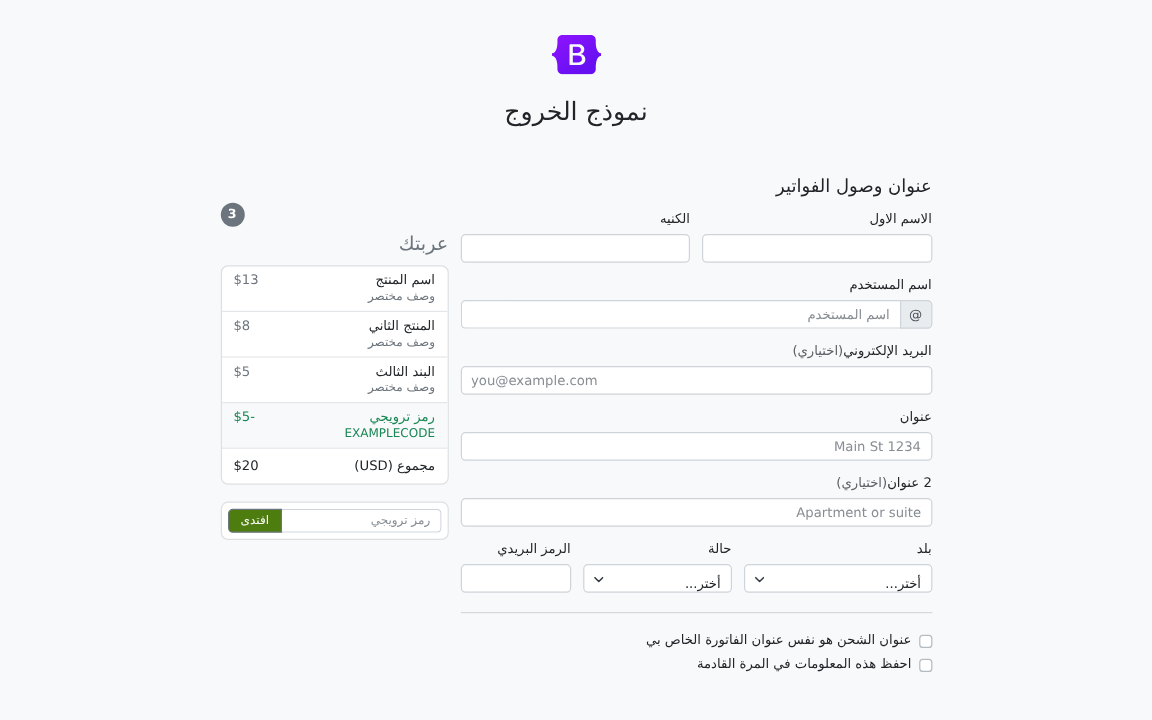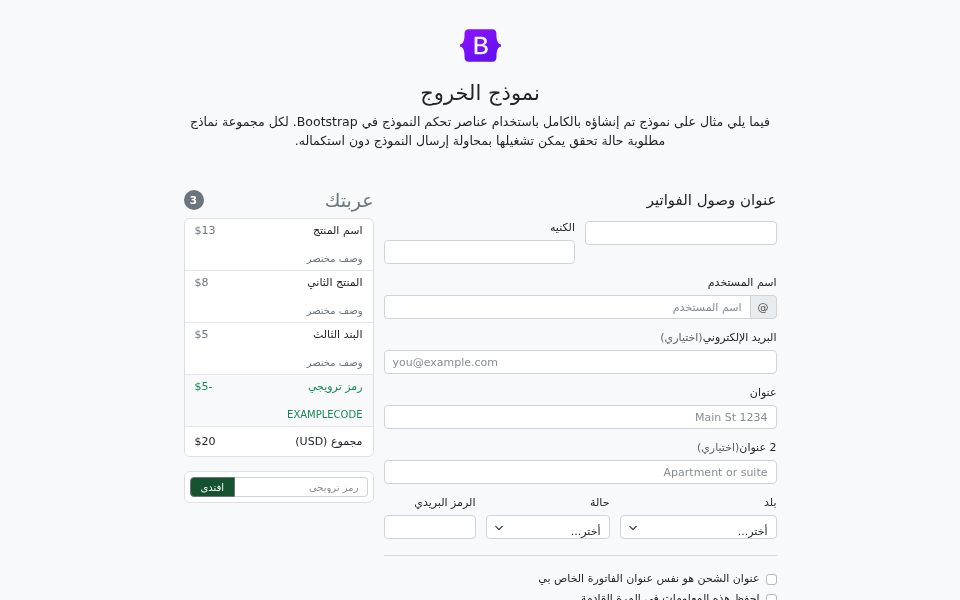--- a/index.html
+++ b/index.html
@@ -65,46 +65,46 @@
 
   .check-row { display: flex; align-items: center; gap: 6px; margin-top: 8px; font-size: 11px; line-height: 12px; }
   .check-row.first { margin-top: 6px; }
   .checkbox {
     width: 11px; height: 11px; flex: 0 0 auto;
     border: 1px solid #b4bac1; border-radius: 3px; background: #fff;
   }
 
   
   .cart-head { display: flex; justify-content: space-between; align-items: center; line-height: 20px; margin-bottom: 8px; }
-  .cart-title { font-size: 19px; color: #6c757d; }
+  .cart-title { font-size: 16px; color: #6c757d; margin-top: 48px; }
   .badge-pill {
     min-width: 20px; height: 20px; border-radius: 10px; background: #6c757d; color: #fff;
     font-size: 10.5px; font-weight: bold; display: flex; align-items: center; justify-content: center;
   }
   .cart-list { background: #fff; border: 1px solid #dde0e3; border-radius: 6px; overflow: hidden; }
   .cart-item { display: flex; justify-content: space-between; padding: 6px 10px; border-top: 1px solid #e4e7ea; }
   .cart-item.first { border-top: 0; }
   .item-title { font-size: 11px; line-height: 12px; color: #212529; }
-  .item-desc { font-size: 10px; line-height: 11px; margin-top: 16px; color: #6c757d; }
+  .item-desc { font-size: 10px; line-height: 11px; margin-top: 2px; color: #6c757d; }
   .item-price { font-size: 11px; line-height: 12px; color: #6c757d; }
   .promo-row { background: #f8f9fa; }
   .promo-row .item-title, .promo-row .item-desc, .promo-row .item-price { color: #198754; }
   .total-row { padding: 8px 10px; }
   .total-label { font-size: 11px; line-height: 13px; color: #212529; }
   .total-amount { font-size: 11px; line-height: 13px; font-weight: normal; color: #212529; }
 
   .promo-card { margin-top: 14px; background: #fff; border: 1px solid #dde0e3; border-radius: 6px; padding: 5px; }
   .promo-group { display: flex; }
   .promo-input {
     flex: 1; height: 20px; border: 1px solid #ced4da; border-radius: 0 4px 4px 0; border-left: 0;
     font-family: "DejaVu Sans", sans-serif; font-size: 10px; color: #212529; padding: 0 8px; outline: none; min-width: 0;
   }
   .promo-input::placeholder { color: #878d93; }
   .redeem-btn {
-    height: 20px; padding: 0 10px; background: #14532d; color: #fff; border: 1px solid #6c757d;
+    height: 20px; padding: 0 10px; background: #4d7c0f; color: #fff; border: 1px solid #6c757d;
     border-radius: 4px 0 0 4px; font-family: "DejaVu Sans", sans-serif; font-size: 10px; cursor: pointer;
   }
 </style>
 </head>
 <body>
 
 <div class="page">
 
   <div class="hero">
     <span class="logo-wrap">
@@ -112,30 +112,30 @@
         <defs>
           <linearGradient id="bsgrad" x1="0" y1="0" x2="60" y2="94" gradientUnits="userSpaceOnUse">
             <stop stop-color="#9013FE"></stop>
               <stop offset="1" stop-color="#6610F2"></stop>
           </linearGradient>
         </defs>
         <path fill-rule="evenodd" clip-rule="evenodd" fill="url(#bsgrad)" d="M24.509 0c-6.733 0-11.715 5.893-11.492 12.284.214 6.14-.064 14.092-2.066 20.577C8.943 39.365 5.547 43.485 0 44.014v5.972c5.547.529 8.943 4.649 10.951 11.153 2.002 6.485 2.28 14.437 2.066 20.577C12.794 88.106 17.776 94 24.51 94H93.5c6.733 0 11.714-5.893 11.491-12.284-.214-6.14.064-14.092 2.066-20.577 2.009-6.504 5.396-10.624 10.943-11.153v-5.972c-5.547-.529-8.934-4.649-10.943-11.153-2.002-6.484-2.28-14.437-2.066-20.577C105.214 5.894 100.233 0 93.5 0H24.508zM80 57.863C80 66.663 73.436 72 62.543 72H44a2 2 0 01-2-2V24a2 2 0 012-2h18.437c9.083 0 15.044 4.92 15.044 12.474 0 5.302-4.01 10.049-9.119 10.88v.277C75.317 46.394 80 51.21 80 57.863zM60.521 28.34H49.948v14.934h8.905c6.884 0 10.68-2.772 10.68-7.727 0-4.643-3.264-7.207-9.012-7.207zM49.948 49.2v16.458H60.91c7.167 0 10.964-2.876 10.964-8.281 0-5.406-3.903-8.178-11.425-8.178H49.948z"></path>
       </svg>
     </span>
     <h1 class="page-title">نموذج الخروج</h1>
-    <p class="lead">فيما يلي مثال على نموذج تم إنشاؤه بالكامل باستخدام عناصر تحكم النموذج في Bootstrap. لكل مجموعة نماذج مطلوبة حالة تحقق يمكن تشغيلها بمحاولة إرسال النموذج دون استكماله.</p>
   </div>
 
   <div class="row">
 
     <div class="form-col">
       <h2 class="section-heading">عنوان وصول الفواتير</h2>
 
       <div class="names-row field first">
         <div class="half">
+          <label class="flabel">الاسم الاول</label>
           <input class="tinput" type="text" value="" style="">
         </div>
         <div class="half">
           <label class="flabel">الكنيه</label>
           <input class="tinput" type="text" value="" style="">
         </div>
       </div>
 
       <div class="field">
         <label class="flabel">اسم المستخدم</label>

